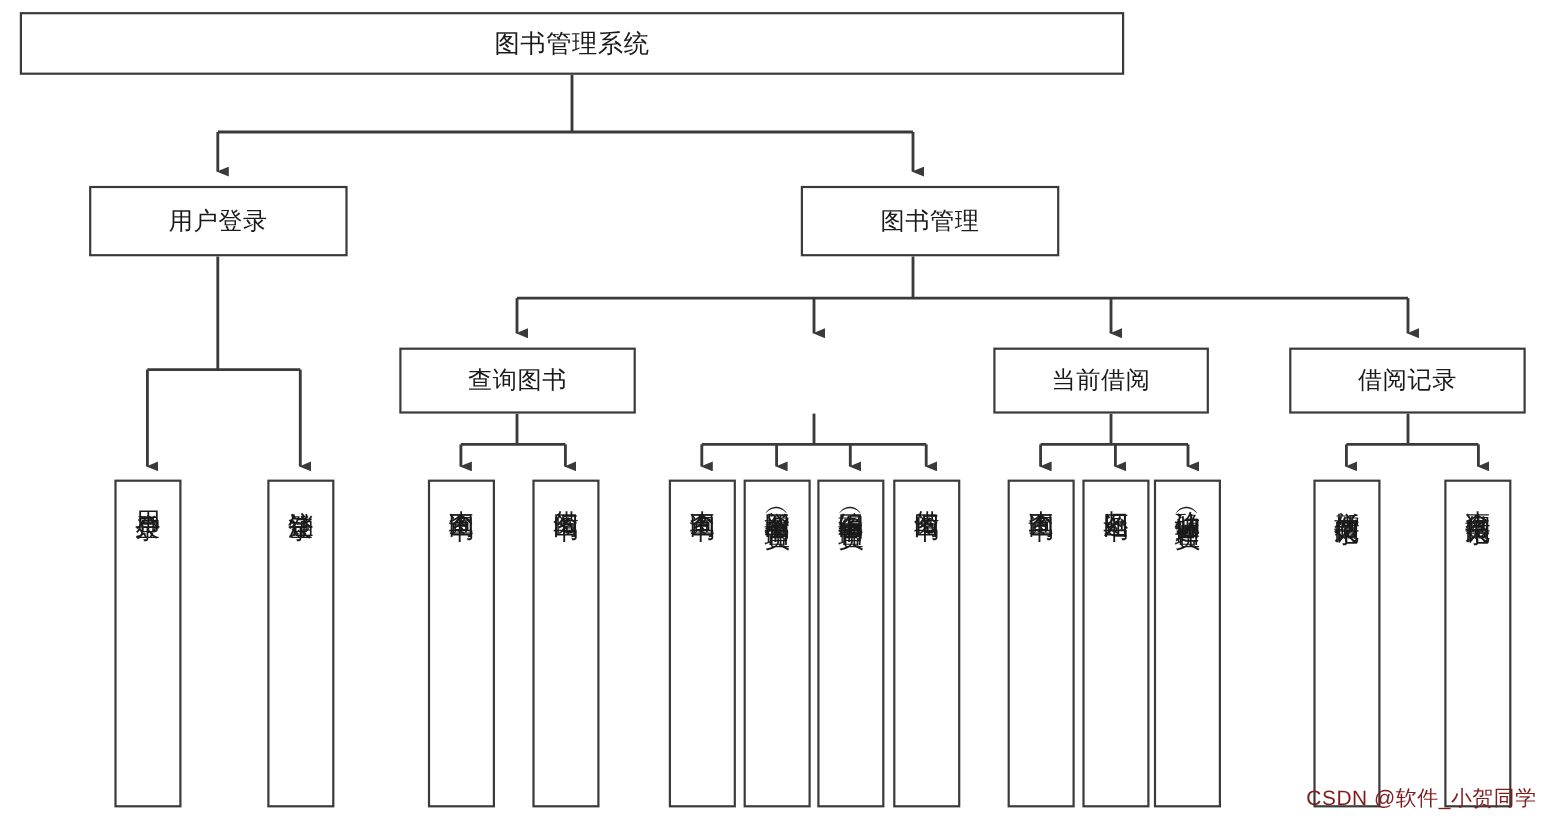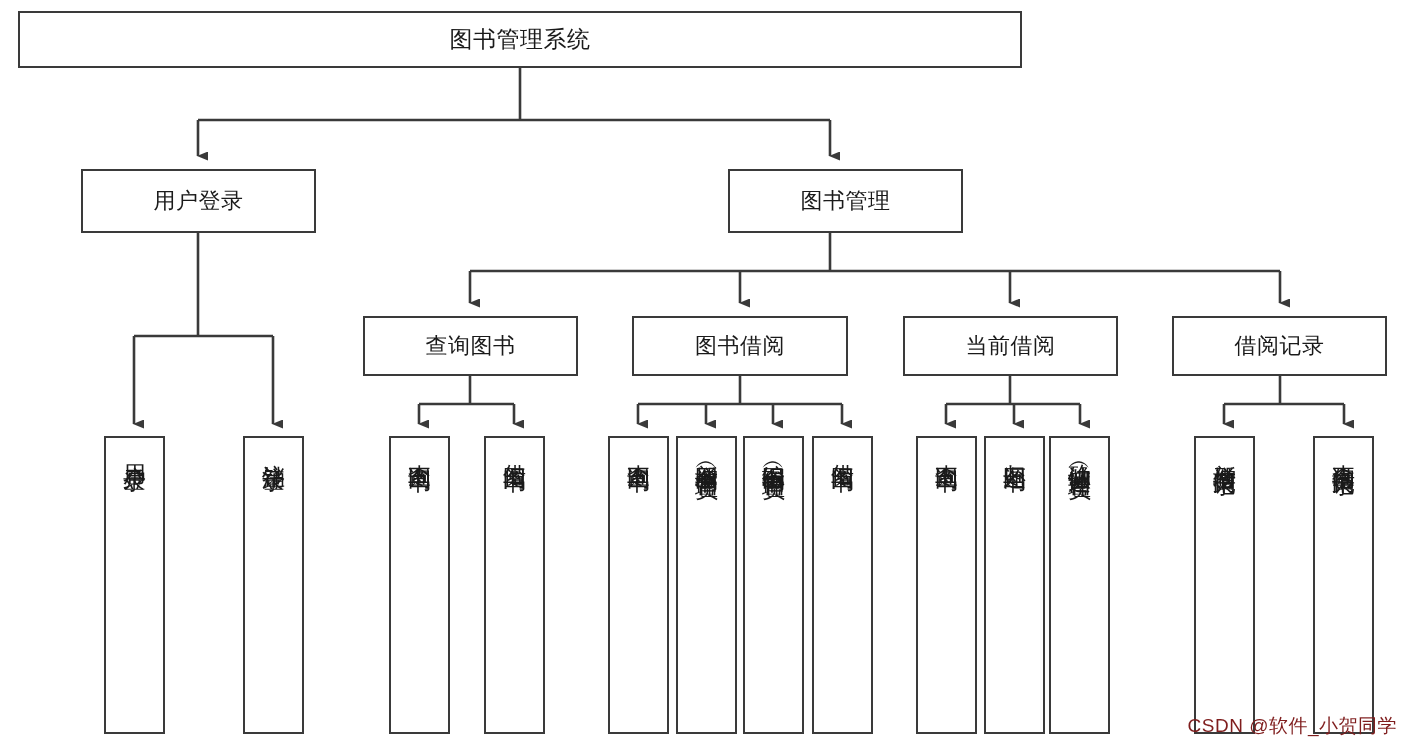--- a/index.html
+++ b/index.html
@@ -142,25 +142,22 @@
   </div>
 
   <div class="node level2" style="left:712px; top:169px; width:235px; height:64px;margin-left:16px;">
     <span class="node-label">图书管理</span>
   </div>
 
   <div class="node level3" style="left:363px; top:316px; width:215px; height:60px;">
     <span class="node-label">查询图书</span>
   </div>
 
-  <div class="node level3" style="left:632px; top:316px; width:216px; height:60px;">
-    <span class="node-label">图书借阅</span>
-  </div>
-
-  <div class="node level3" style="left:903px; top:316px; width:215px; height:60px;">
+
+  <div class="node level3" style="left:903px; top:316px; width:196px; height:60px;">
     <span class="node-label">当前借阅</span>
   </div>
 
   <div class="node level3" style="left:1172px; top:316px; width:215px; height:60px;justify-content:center;">
     <span class="node-label">借阅记录</span>
   </div>
 
   <div class="node leaf" style="left:104px; top:436px; width:61px; height:298px;">
     <span class="node-label">用户登录</span>
   </div>

